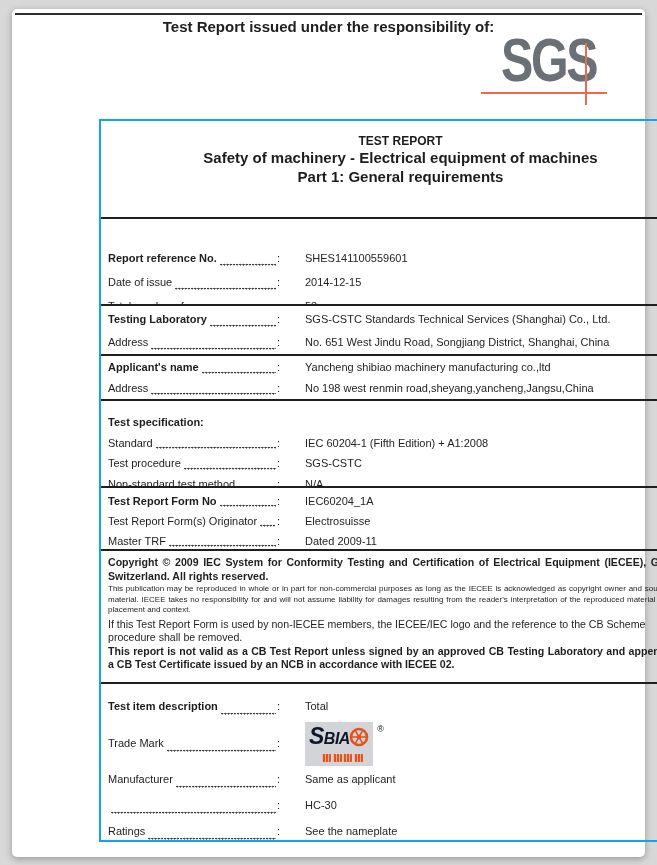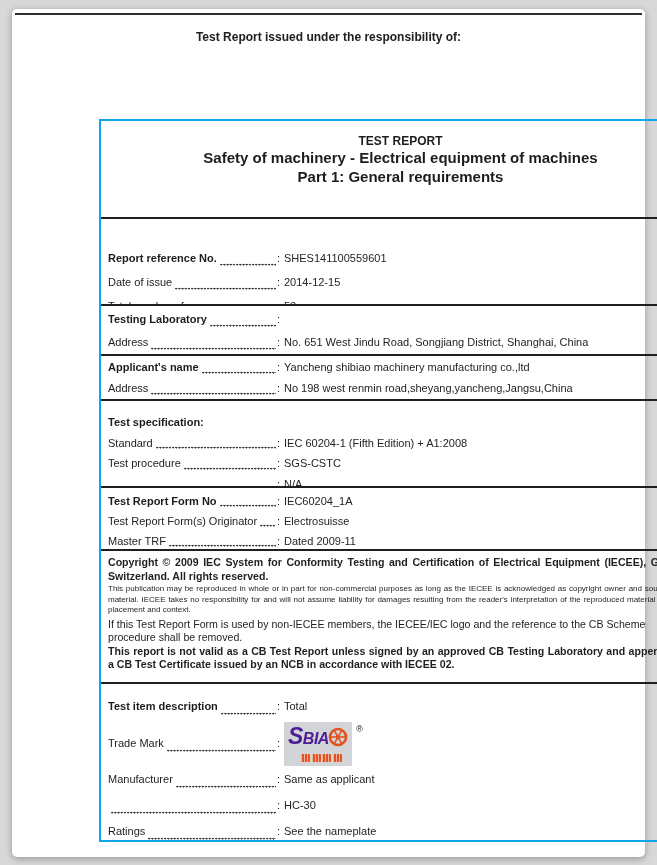--- a/index.html
+++ b/index.html
@@ -14,21 +14,21 @@
   .page{
     position:absolute;left:12px;top:9px;width:633px;height:848px;
     background:#ffffff;border-radius:5px;
     box-shadow:0 2px 7px rgba(0,0,0,0.3);
   }
   .top-rule{
     position:absolute;left:3px;top:4px;width:627px;height:2px;background:#2e2e2e;
   }
   .header-note{
     position:absolute;left:0;top:9px;width:100%;
-    text-align:center;font-size:12px;font-weight:bold;color:#202020;margin-top:12px;
+    text-align:center;font-size:15px;font-weight:bold;color:#202020;
   }
   
   .sgs{position:absolute;left:455px;top:28px;width:165px;height:80px;}
   .sgs-letters{
     position:absolute;left:34px;top:-8px;
     font-size:62px;font-weight:bold;line-height:62px;letter-spacing:-3px;
     color:#6a7076;transform:scaleX(0.78);transform-origin:left top;
     font-family:"Liberation Sans","DejaVu Sans",sans-serif;
   }
   .sgs-hline{position:absolute;left:14px;top:55px;width:126px;height:2px;background:#ee6a4e;}
@@ -66,54 +66,59 @@
   .lbl-col{display:flex;align-items:baseline;flex:0 0 172px;width:172px;}
   .lbl{white-space:nowrap;color:#1d1d1d;}
   .lbl.b{font-weight:bold;}
   .leader{
     flex:1 1 auto;min-width:6px;height:4px;align-self:flex-end;
     margin:0 1px 4px 3px;
     background-image:radial-gradient(circle at 1.2px 2.6px, #3c3c3c 0.8px, transparent 1.15px);
     background-size:3.2px 4px;background-repeat:repeat-x;
   }
   .colon{flex:0 0 auto;}
-  .val{margin-left:4px;white-space:nowrap;color:#242424;}
+  .val{margin-left:25px;white-space:nowrap;color:#242424;}
   .row.hdr{padding-top:1px;}
 
   
   .para{color:#1f1f1f;}
   .p-boldj{font-weight:bold;font-size:10.6px;line-height:13.5px;text-align:justify;}
   .p-small{font-size:8px;line-height:10.6px;text-align:justify;margin-top:1px;}
   .p-reg{font-size:10.6px;line-height:13px;margin-top:2px;}
   .p-bold{font-weight:bold;font-size:10.6px;line-height:13.5px;text-align:justify;margin-top:1px;}
 
   
   .tm-box{
     position:relative;width:68px;height:44px;background:#d2d4d8;
     margin-top:3px;box-sizing:border-box;padding:5px 0 0 4px;
   }
   .tm-sbia{
     display:inline-block;font-weight:bold;font-style:italic;
-    color:#4c1d95;font-size:16px;line-height:18px;letter-spacing:-0.5px;
+    color:#0f172a;font-size:16px;line-height:18px;letter-spacing:-0.5px;
   }
   .tm-sbia::first-letter{font-size:23px;}
   .tm-wheel{position:absolute;right:4px;top:5px;}
   .tm-reg{position:absolute;top:-6px;right:-11px;font-size:9px;color:#111;font-style:normal;}
   .tm-cn{position:absolute;left:17px;bottom:4px;display:flex;gap:1.5px;}
   .cn-block{width:9px;height:8px;background:#e2531f;border-radius:1px;
     background-image:linear-gradient(to right, rgba(255,255,255,0.55) 1px, transparent 1px);
     background-size:3px 8px;}
 </style>
 </head>
 <body>
 
 <div class="page">
   <div class="top-rule"></div>
   <div class="header-note">Test Report issued under the responsibility of:</div>
 
+  <div class="sgs">
+    <div class="sgs-letters">SGS</div>
+    <div class="sgs-hline"></div>
+    <div class="sgs-vline"></div>
+  </div>
 
   <div class="doc-table">
     <div class="title-block">
       <div class="t-sm">TEST REPORT</div>
       <div class="t-lg">Safety of machinery - Electrical equipment of machines</div>
       <div class="t-lg">Part 1: General requirements</div>
     </div>
     <div>
         <div class="group g1">
           <div class="row">
@@ -141,20 +146,21 @@
             <span class="val">53</span>
           </div>
         </div>
         <div class="group g2">
           <div class="row">
             <span class="lbl-col">
               <span class="lbl b">Testing Laboratory</span>
               <span class="leader"></span>
               <span class="colon">:</span>
             </span>
+            <span class="val">SGS-CSTC Standards Technical Services (Shanghai) Co., Ltd.</span>
           </div>
           <div class="row">
             <span class="lbl-col">
               <span class="lbl">Address</span>
               <span class="leader"></span>
               <span class="colon">:</span>
             </span>
             <span class="val">No. 651 West Jindu Road, Songjiang District, Shanghai, China</span>
           </div>
         </div>
@@ -191,20 +197,21 @@
           <div class="row">
             <span class="lbl-col">
               <span class="lbl">Test procedure</span>
               <span class="leader"></span>
               <span class="colon">:</span>
             </span>
             <span class="val">SGS-CSTC</span>
           </div>
           <div class="row">
             <span class="lbl-col">
+              <span class="lbl">Non-standard test method</span>
               <span class="leader"></span>
               <span class="colon">:</span>
             </span>
             <span class="val">N/A</span>
           </div>
         </div>
         <div class="group g5">
           <div class="row">
             <span class="lbl-col">
               <span class="lbl b">Test Report Form No</span>

